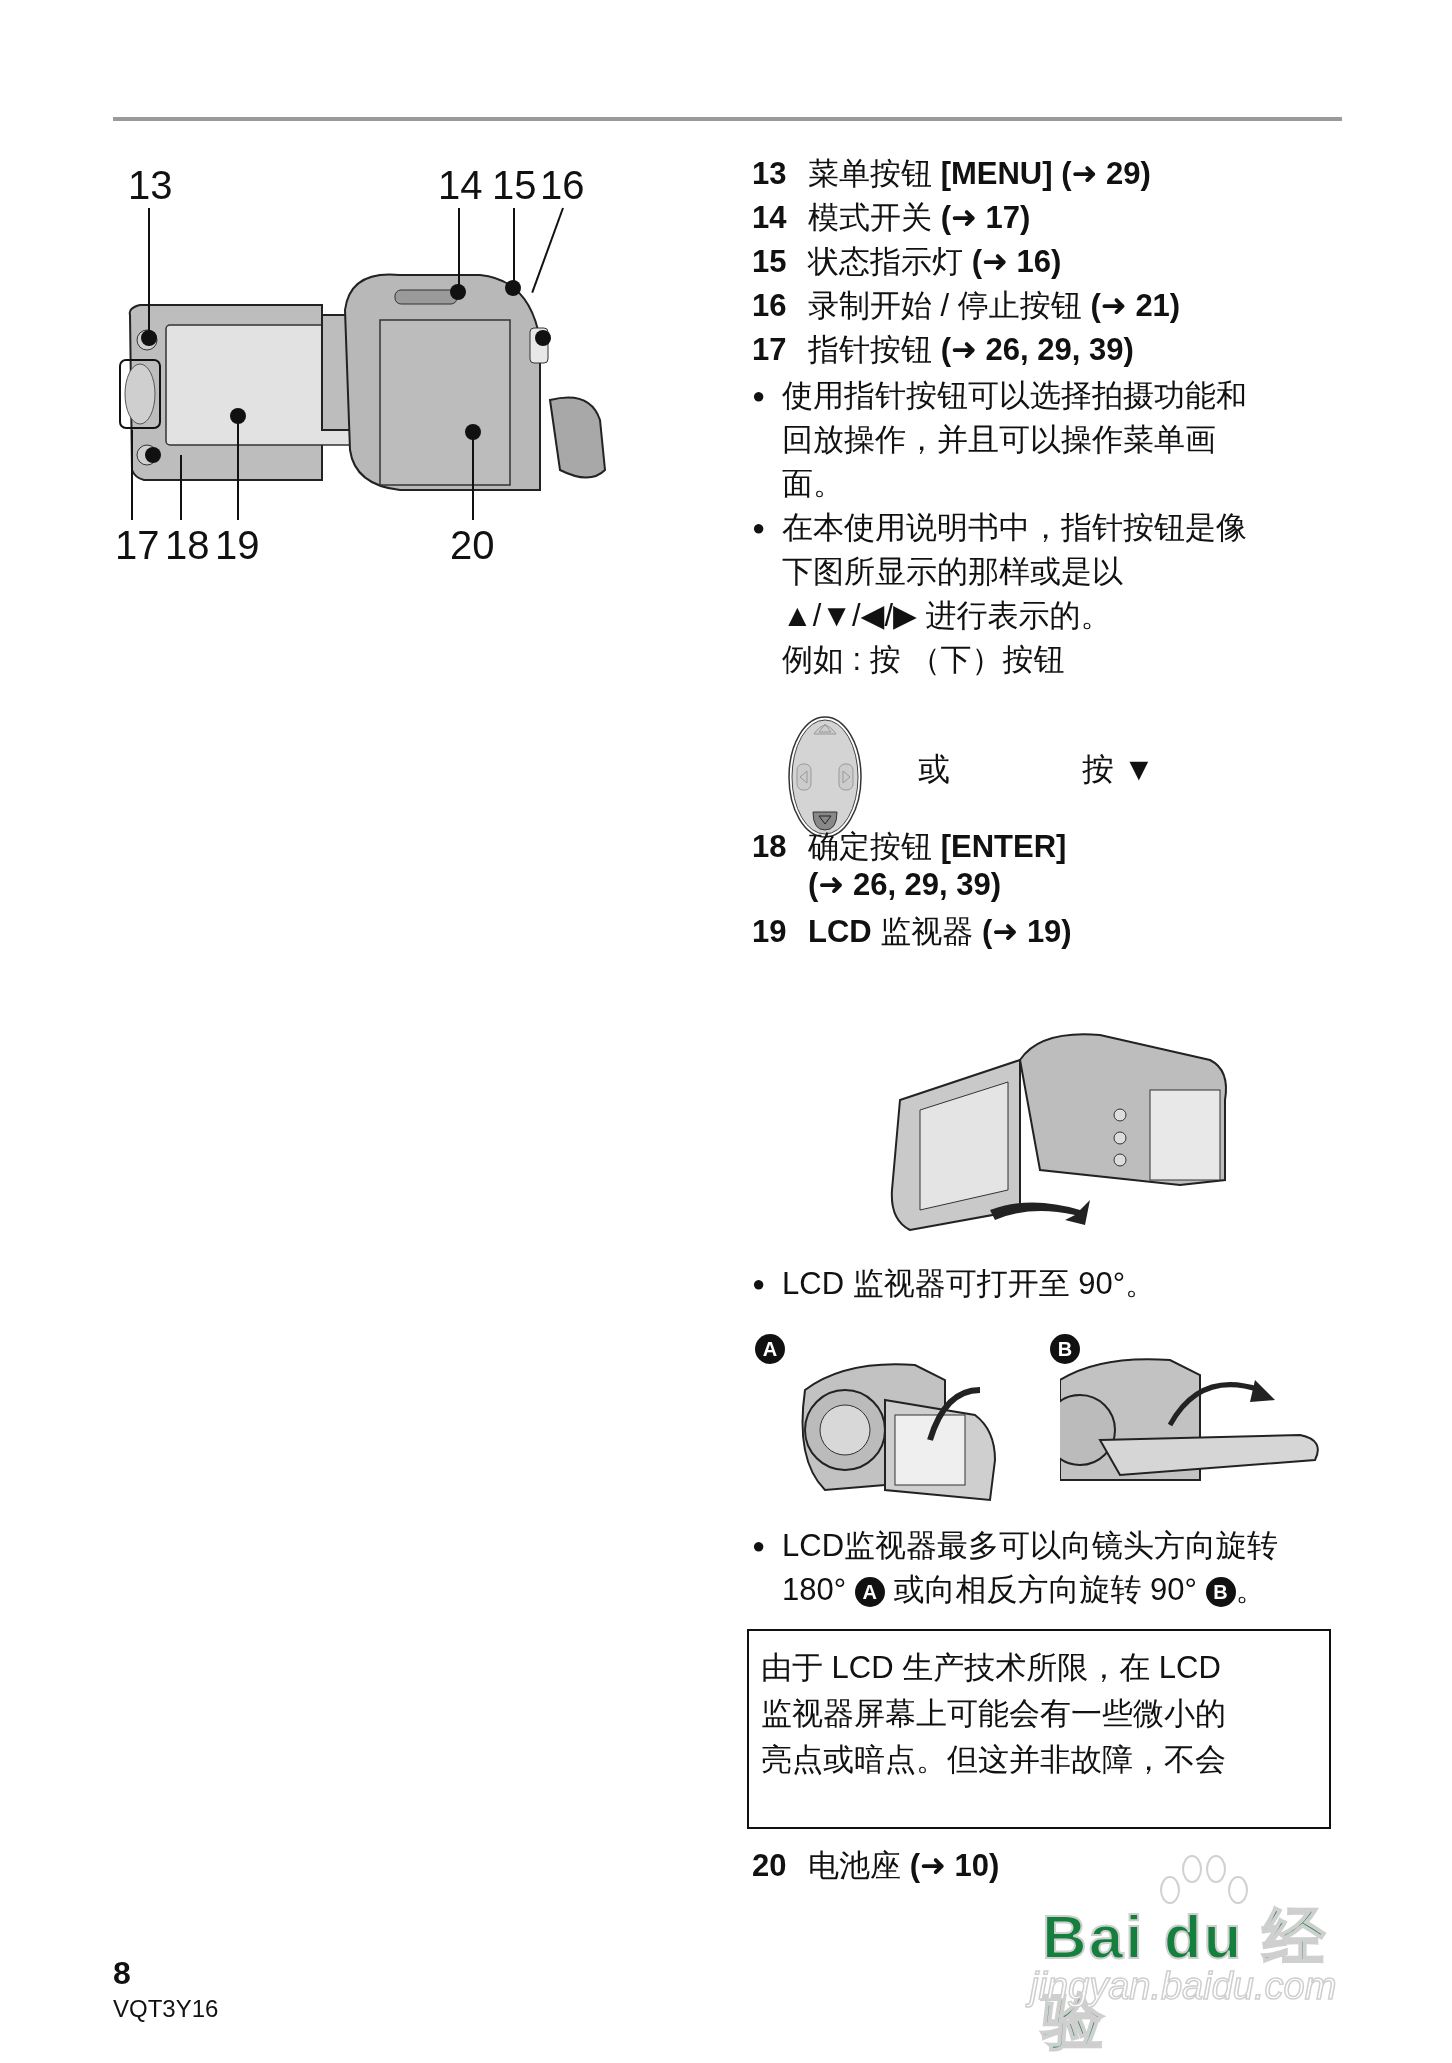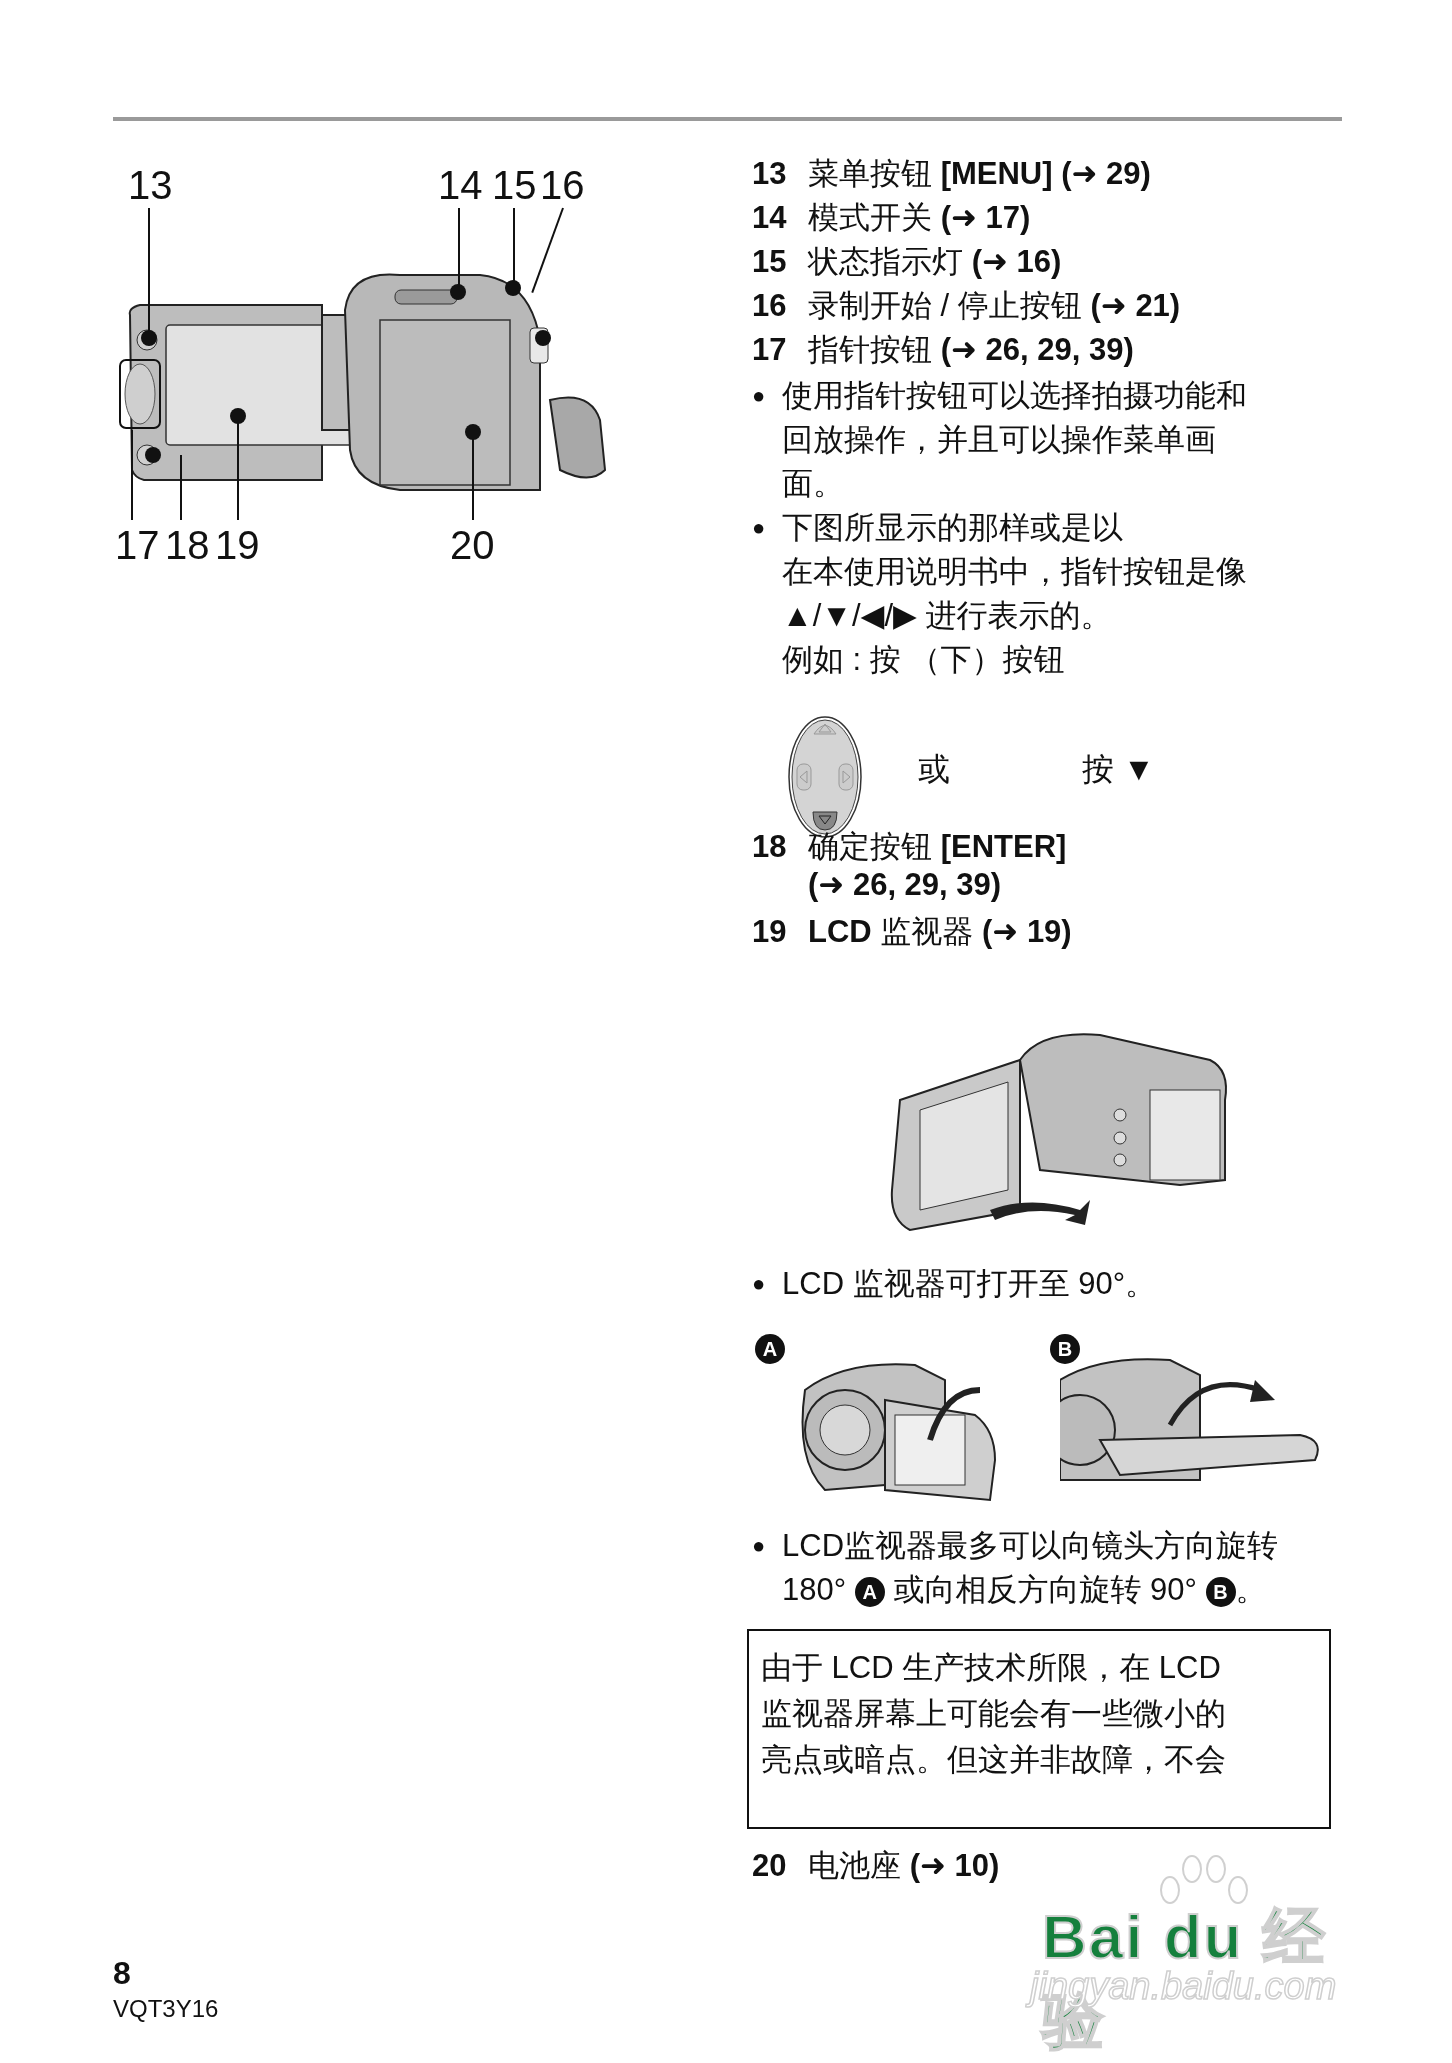--- a/index.html
+++ b/index.html
@@ -120,22 +120,22 @@
   </div>
 </div>
 
 <div class="col" style="top:374px">
   <div class="bullet">
     <div>使用指针按钮可以选择拍摄功能和</div>
     <div>回放操作，并且可以操作菜单画</div>
     <div>面。</div>
   </div>
   <div class="bullet">
+    <div>在本使用说明书中，指针按钮是像</div>
     <div>下图所显示的那样或是以</div>
-    <div>在本使用说明书中，指针按钮是像</div>
     <div>▲/▼/◀/▶ 进行表示的。</div>
     <div>例如 : 按 （下）按钮</div>
   </div>
 </div>
 
 <div class="dpad-row">
   <svg width="80" height="130" viewBox="0 0 80 130" style="position:absolute;left:25px;top:0">
     <ellipse cx="40" cy="65" rx="36" ry="60" fill="#fff" stroke="#333" stroke-width="1.5"></ellipse>
     <ellipse cx="40" cy="65" rx="33" ry="57" fill="#d4d4d4" stroke="#444" stroke-width="1"></ellipse>
     <path d="M29,22 Q40,5 51,22 Z" fill="#ccc" stroke="#999"></path>

